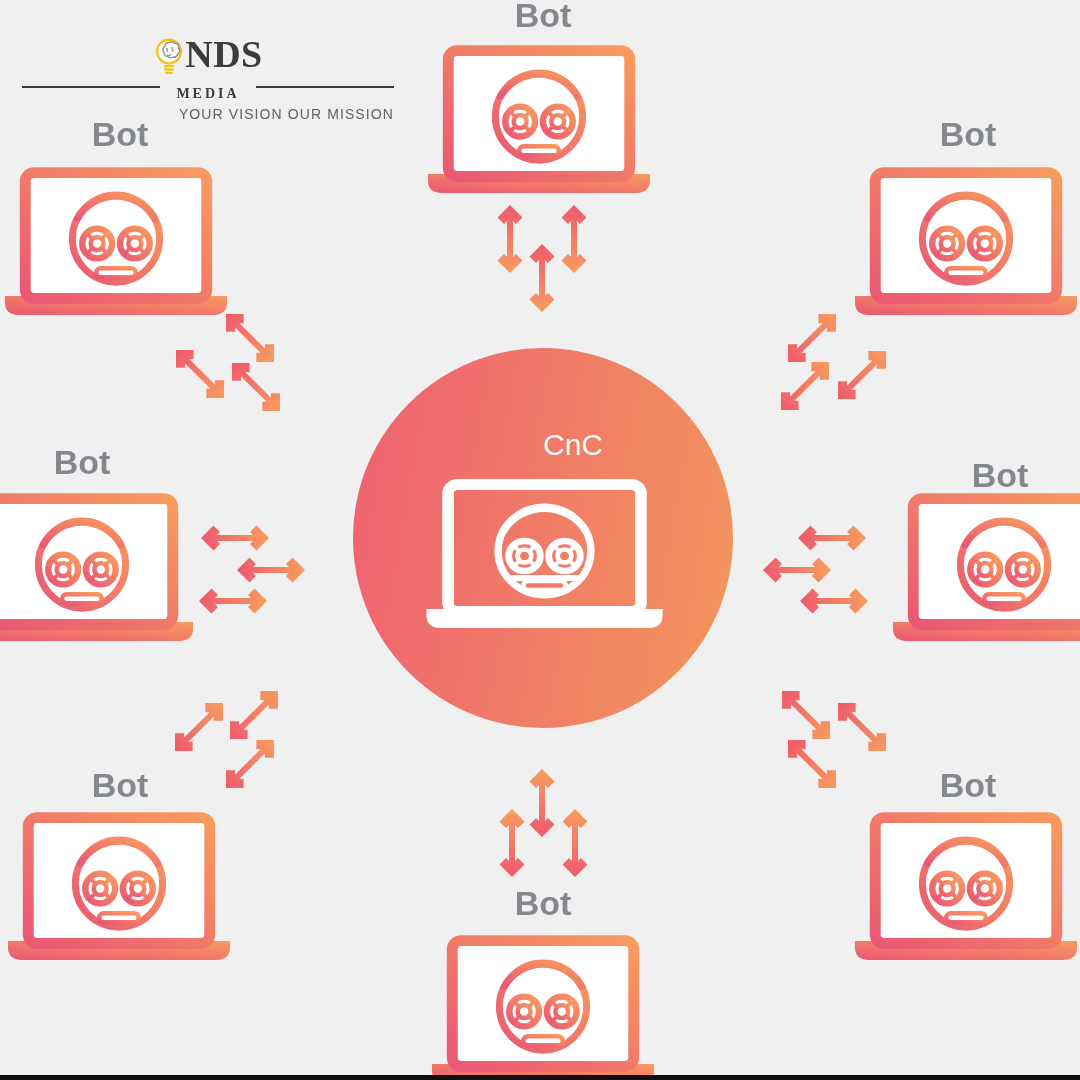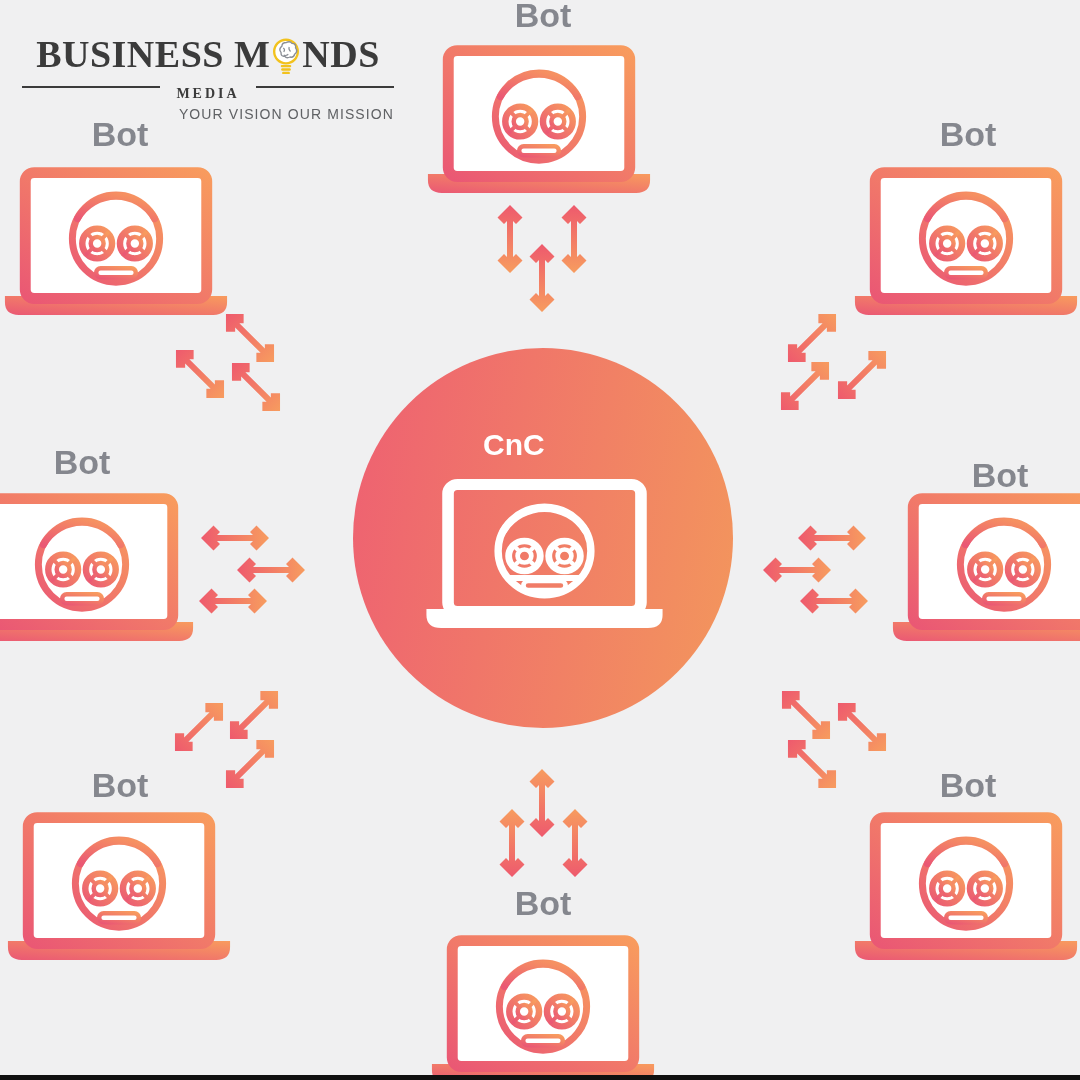--- a/index.html
+++ b/index.html
@@ -15,22 +15,22 @@
   #logo-divider{display:flex;align-items:flex-start;gap:16px;margin-top:12px;}
   #logo-divider .rule{flex:1;height:2px;background:#3b3b3b;}
   #logo-subtitle{font-family:"Liberation Serif",serif;font-weight:bold;font-size:14px;
                  letter-spacing:3px;}
   #logo-tagline{margin-top:4px;text-align:right;font-size:14px;letter-spacing:1.1px;
                 color:#5f6164;}
 
   
   #cnc-circle{position:absolute;left:353px;top:348px;width:380px;height:380px;
               border-radius:50%;background:linear-gradient(100deg,#ee6072 0%,#f3975c 100%);}
-  #cnc-label{position:absolute;left:483px;top:430px;width:120px;text-align:left;
-             font-weight:bold;font-size:30px;line-height:30px;color:#ffffff;}
+  #cnc-label{position:absolute;left:483px;top:430px;width:120px;text-align:right;
+             font-weight:normal;font-size:30px;line-height:30px;color:#ffffff;}
   .bot-label{position:absolute;width:140px;text-align:center;font-weight:bold;
              font-size:34px;line-height:34px;color:#85878e;}
   .laptop{position:absolute;}
   .arrow{position:absolute;transform-origin:50% 50%;}
   #bottom-bar{position:absolute;left:0;top:1075px;width:1080px;height:5px;background:#101010;}
 </style>
 </head>
 <body>
 
 <svg width="0" height="0" style="position:absolute" aria-hidden="true">
@@ -89,21 +89,20 @@
           <path d="M13.5,38.5 h6"></path>
       </g>
     </g>
   </defs>
 </svg>
 
 <div id="canvas">
 
   <div id="logo">
     <div id="logo-title">
-      <span>BUSINESS M</span>
       <svg class="bulb" viewBox="0 0 33 42">
           <use href="#bulb-shape"></use>
         </svg>
       <span>NDS</span>
     </div>
     <div id="logo-divider">
       <span class="rule"></span>
       <span id="logo-subtitle">MEDIA</span>
       <span class="rule"></span>
     </div>

